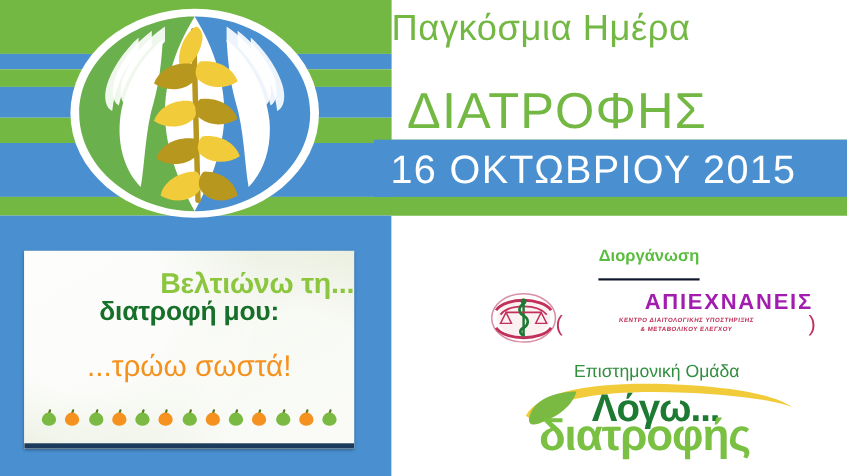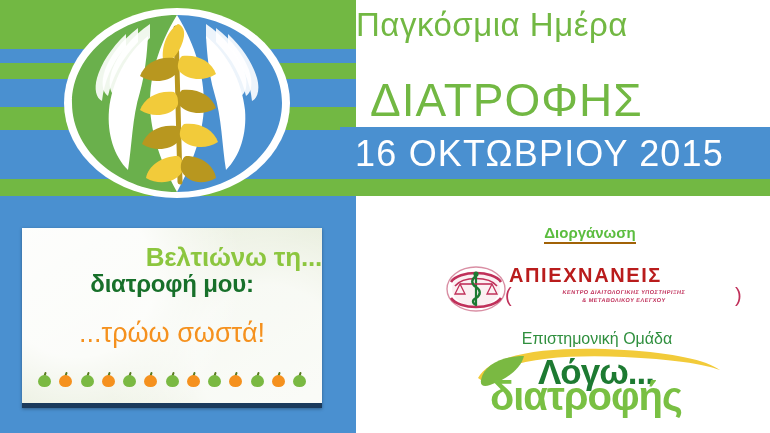--- a/index.html
+++ b/index.html
@@ -75,27 +75,27 @@
   .apple{width:13px;height:15px;position:relative;}
   .apple .body{position:absolute;left:0;top:3px;width:13px;height:12px;border-radius:50% 50% 48% 48%/55% 55% 45% 45%;}
   .apple .stem{position:absolute;left:6px;top:0px;width:2px;height:5px;background:#5a7a20;transform:rotate(18deg);border-radius:1px;}
   .poster-foot{position:absolute;left:0;bottom:0;width:300px;height:5px;background:#1b3a5c;}
 
   
   .org-title{
     position:absolute;left:430px;top:224px;width:320px;text-align:center;
     font-size:15px;color:#5bbd3f;font-weight:bold;white-space:nowrap;
   }
-  .org-title span{border-bottom:2px solid #a16207;padding-bottom:1px;}
+  .org-title span{border-bottom:2px solid #0f172a;padding-bottom:12px;}
 
   .logo1{position:absolute;left:443px;top:258px;width:300px;height:62px;}
   .cad{position:absolute;left:2px;top:2px;width:62px;height:55px;}
   .l1-main{
-    position:absolute;left:66px;top:6px;width:230px;text-align:left;
-    font-size:20px;font-weight:bold;color:#b91c1c;letter-spacing:1.6px;white-space:nowrap;
+    position:absolute;left:66px;top:6px;width:230px;text-align:right;
+    font-size:20px;font-weight:bold;color:#a21caf;letter-spacing:1.6px;white-space:nowrap;
   }
   .l1-sub1{
     position:absolute;left:66px;top:31px;width:230px;text-align:center;
     font-size:5.6px;font-weight:bold;color:#c0305a;letter-spacing:.45px;white-space:nowrap;
     transform:skewX(-8deg);
   }
   .l1-sub2{
     position:absolute;left:66px;top:39px;width:230px;text-align:center;
     font-size:5.6px;font-weight:bold;color:#c0305a;letter-spacing:.45px;white-space:nowrap;
     transform:skewX(-8deg);

